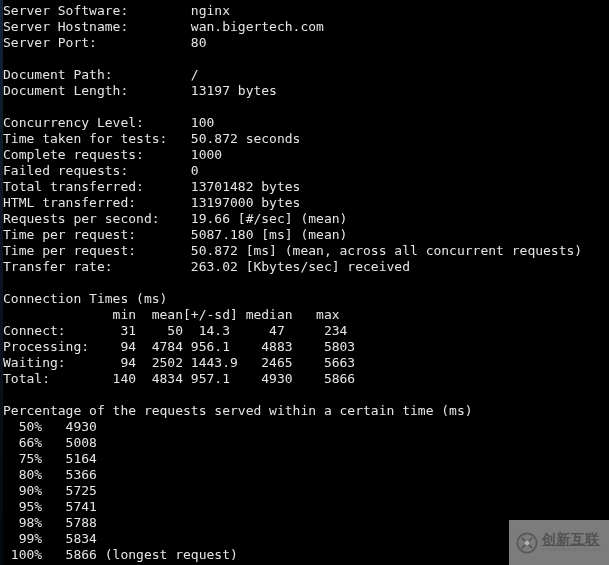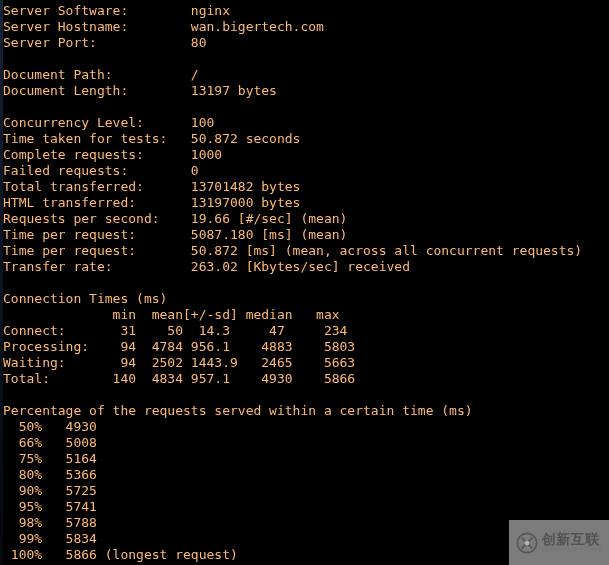--- a/index.html
+++ b/index.html
@@ -35,21 +35,21 @@
     left: 3px;
     top: 3px;
     right: 0;
     white-space: pre;
     letter-spacing: 0;
   }
   .line {
     display: block;
     height: 16px;
     white-space: pre;
-    color: #fdba74;
+    color: #e5e5e5;
   }
   .line.blank { color: transparent; }
 
   
   #watermark {
     position: absolute;
     right: 0;
     bottom: 0;
     width: 100px;
     height: 45px;
@@ -71,20 +71,21 @@
     flex-direction: column;
     justify-content: center;
     line-height: 1;
   }
   #watermark .wm-cn {
     font-family: "DejaVu Sans", "Liberation Sans", sans-serif;
     font-size: 14px;
     font-weight: bold;
     color: rgba(70, 70, 70, 0.78);
     letter-spacing: 0.5px;
+    text-decoration: underline;
   }
   #watermark .wm-en {
     font-family: "DejaVu Sans", "Liberation Sans", sans-serif;
     font-size: 4.5px;
     color: rgba(110, 110, 110, 0.72);
     letter-spacing: 0.9px;
     margin-top: 2px;
   }
 </style>
 </head>

